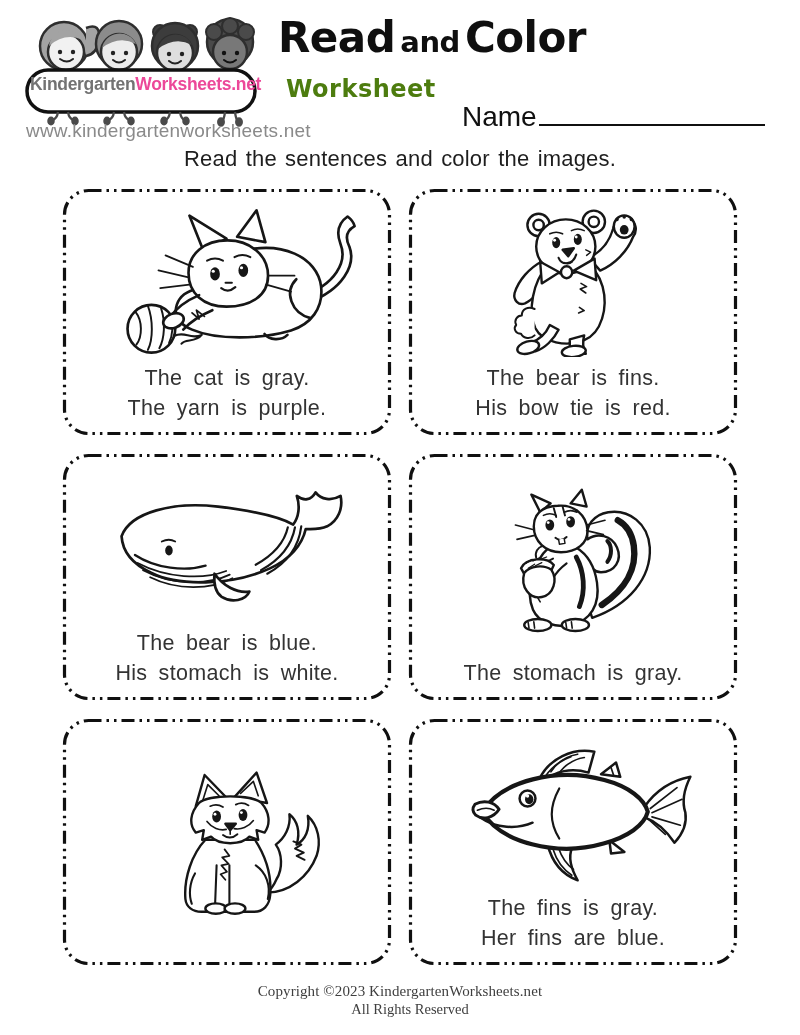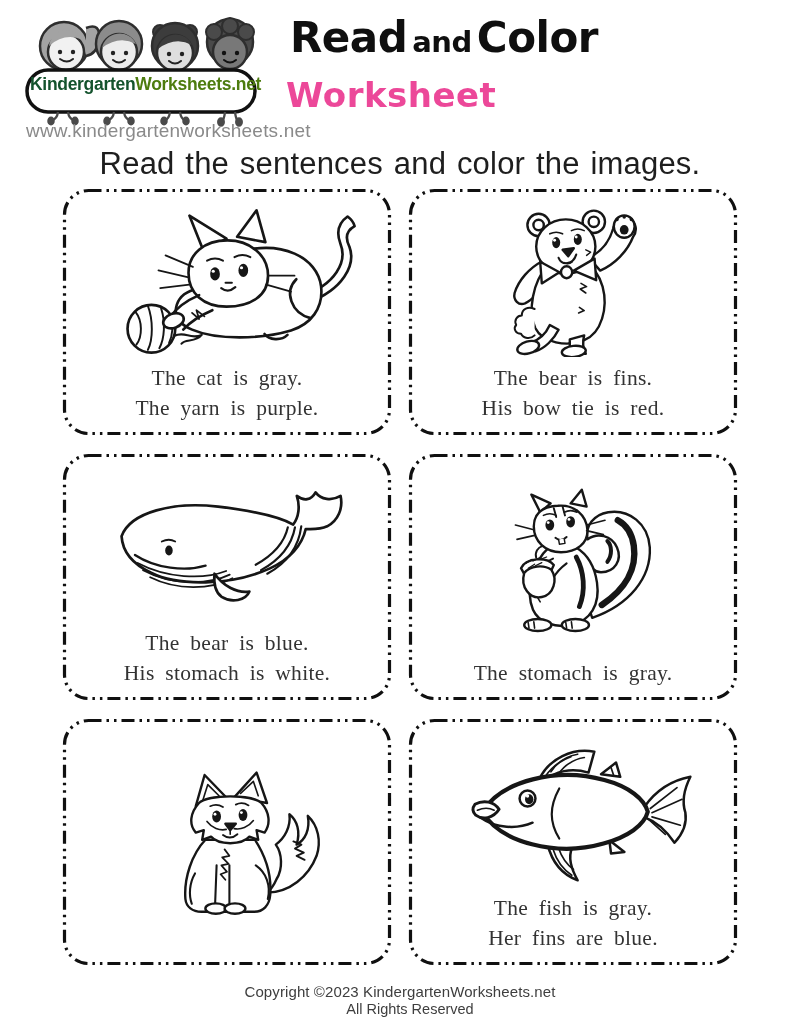--- a/index.html
+++ b/index.html
@@ -8,53 +8,53 @@
     position:relative; width:800px; height:1035px; background:#fff;
     font-family:"Liberation Sans", sans-serif; color:#161616; overflow:hidden;
   }
   
   .logo-block { position:absolute; left:22px; top:8px; width:240px; height:130px; }
   .logo-art { position:absolute; left:0; top:0; }
   .logo-text {
     position:absolute; left:8px; top:66px; width:224px; text-align:center;
     font-size:17.5px; letter-spacing:-0.3px; white-space:nowrap; font-weight:700;
   }
-  .logo-part1 { color:#14532d; }
-  .logo-part2 { color:#4d7c0f; }
+  .logo-part1 { color:#737373; }
+  .logo-part2 { color:#ec4899; }
   .site-url { position:absolute; left:4px; top:112px; width:236px; text-align:center;
     font-size:19px; color:#8a8a8a; letter-spacing:0.2px; }
   .title-block { position:absolute; left:278px; top:12px; width:320px; }
   .title-line { font-family:"DejaVu Sans", sans-serif; font-weight:700; color:#0f0f0f;
-    letter-spacing:-0.5px; line-height:52px; white-space:nowrap;text-align:right; }
+    letter-spacing:-0.5px; line-height:52px; white-space:nowrap; }
   .t-big { font-size:42px; }
   .t-small { font-size:29px; }
-  .title-sub { font-family:"DejaVu Sans", sans-serif; font-weight:700; font-size:34px;
-    color:#ec4899; margin:2px 0 13px 8px; letter-spacing:0.5px; }
+  .title-sub { font-family:"DejaVu Sans", sans-serif; font-weight:700; font-size:24px;
+    color:#4d7c0f; margin:2px 0 13px 8px; letter-spacing:0.5px; }
   .name-row { position:absolute; left:462px; top:100px; white-space:nowrap; }
   .name-label { font-size:28px; color:#101010; }
   .name-line { display:inline-block; width:226px; border-bottom:2.2px solid #101010;
     height:26px; margin-left:2px; }
   
   .instruction { position:absolute; left:0; top:146px; width:800px; text-align:center;
-    font-size:31px; color:#1e1e1e; letter-spacing:0.2px; word-spacing:2px; }
+    font-size:22px; color:#1e1e1e; letter-spacing:0.2px; word-spacing:2px; }
   
   .grid { position:absolute; left:62px; top:188px; width:676px;
     display:grid; grid-template-columns:330px 330px; column-gap:16px; row-gap:17px; }
   .card { position:relative; width:330px; height:248px; display:flex;
-    flex-direction:column; align-items:center;font-family:Liberation Serif, serif; }
+    flex-direction:column; align-items:center; }
   .card-border { position:absolute; inset:0; width:330px; height:248px; }
   .card-border rect { fill:none; stroke:#101010; stroke-width:3.2;
     stroke-dasharray:13 5 2.5 5 2.5 5; }
   .art { flex:1; width:100%; display:flex; align-items:center; justify-content:center;
     padding-top:10px; }
   .art svg { height:152px; }
   .cap { text-align:center; font-size:21.5px; line-height:30px; color:#333;
     letter-spacing:0.3px; word-spacing:5px; margin-bottom:13px; }
   
-  .footer { position:absolute; left:0; top:983px; width:800px; text-align:center; }
+  .footer { position:absolute; left:0; top:983px; width:800px; text-align:center;font-family:Liberation Serif, serif; }
   .footer-line1 { font-size:15px; color:#3e3e3e; letter-spacing:0.1px; }
   .footer-line2 { font-size:14.5px; color:#3e3e3e; margin-top:1px;padding-left:20px; }
   
   .ink { stroke:#161616; fill:none; stroke-width:3; stroke-linecap:round; stroke-linejoin:round; }
 </style>
 </head>
 <body>
 
 <div class="page">
 
@@ -125,20 +125,23 @@
     </svg>
     <div class="logo-text"><span class="logo-part1">Kindergarten</span><span class="logo-part2">Worksheets.net</span></div>
     <div class="site-url">www.kindergartenworksheets.net</div>
   </div>
 
   <div class="title-block">
     <div class="title-line"><span class="t-big">Read</span> <span class="t-small">and</span> <span class="t-big">Color</span></div>
     <div class="title-sub">Worksheet</div>
   </div>
 
+  <div class="name-row">
+    <span class="name-label">Name</span><span class="name-line"></span>
+  </div>
 
   <div class="instruction">Read the sentences and color the images.</div>
 
   <div class="grid">
 
     <section class="card">
       <svg class="card-border" viewBox="0 0 330 248">
           <rect x="2.5" y="2.5" width="325" height="243" rx="24"></rect>
         </svg>
       <div class="art">
@@ -359,21 +362,21 @@
             <path fill="#fff" stroke-width="3.5" d="M43,83 C54,77 66,80 72,89 C65,100 52,102 44,96 C40,92 40,87 43,83 Z"></path>
             <path d="M46,90 C53,87 60,87 66,90" stroke-width="2"></path>
             <path d="M50,99 C68,112 94,113 112,105" stroke-width="3"></path>
             <circle cx="106" cy="76" r="9.5" fill="#fff"></circle>
             <ellipse cx="108" cy="77" rx="5" ry="6" fill="#161616" stroke="none"></ellipse>
             <circle cx="106" cy="73" r="2" fill="#fff" stroke="none"></circle>
             <path d="M144,64 C132,86 132,104 144,124" stroke-width="2.6"></path>
           </g>
         </svg>
       </div>
-      <p class="cap"><span>The fish is gray.</span><br><span>Her fins are blue.</span></p>
+      <p class="cap"><span>The fins is gray.</span><br><span>Her fins are blue.</span></p>
     </section>
 
   </div>
 
   <div class="footer">
     <div class="footer-line1">Copyright ©2023 KindergartenWorksheets.net</div>
     <div class="footer-line2">All Rights Reserved</div>
   </div>
 
 </div>

